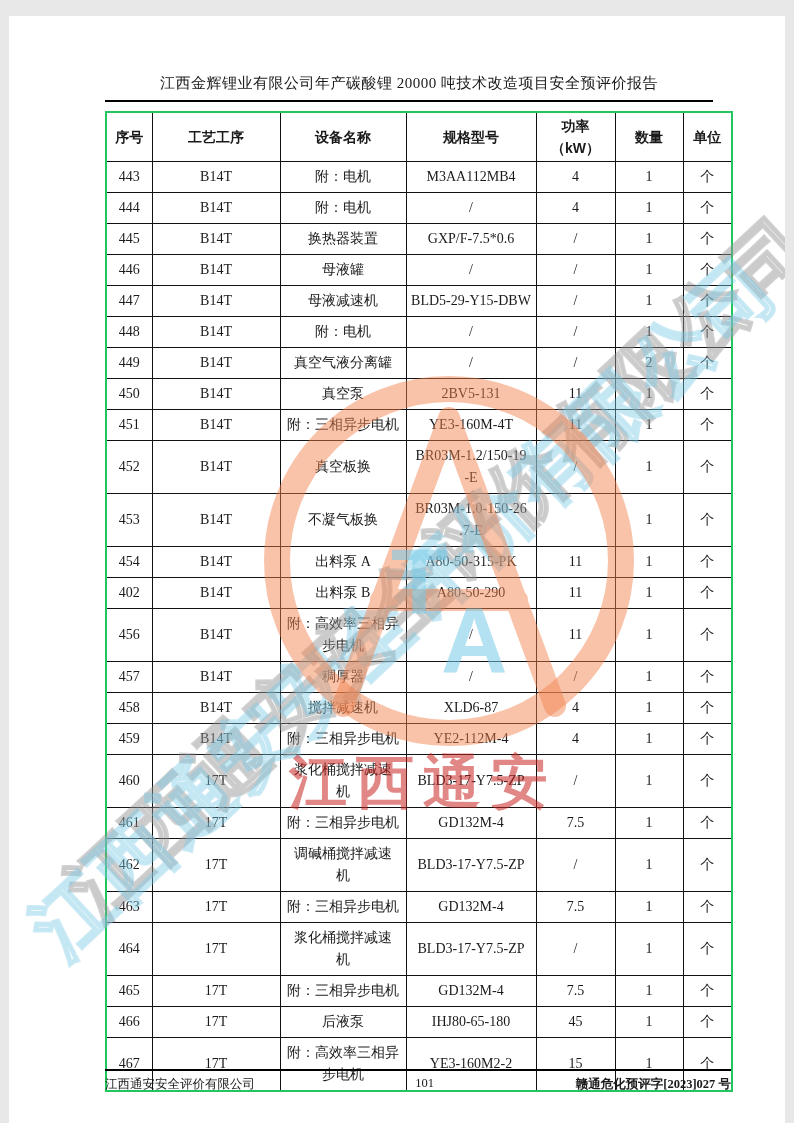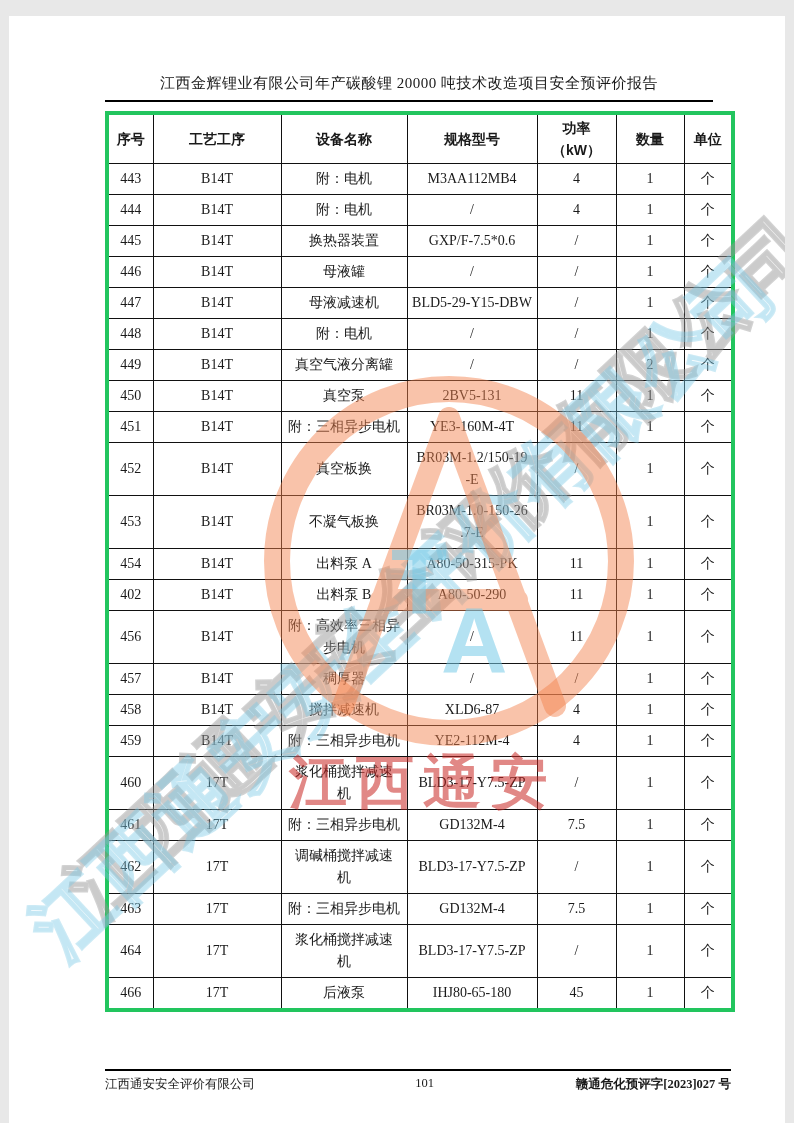--- a/index.html
+++ b/index.html
@@ -24,21 +24,21 @@
     font-size:15px;
     letter-spacing:0.5px;
     white-space:nowrap;
   }
   
   table.equip{
     margin:9px 0 0 96px;
     width:626px;
     border-collapse:collapse;
     table-layout:fixed;
-    border:4px solid #22c55e;
+    border:2px solid #22c55e;
     padding-left:28px;
   }
   table.equip th, table.equip td{
     border:1px solid #111;
     text-align:center;
     vertical-align:middle;
     font-size:14px;
     line-height:22px;
     padding:4px 3px;
     white-space:pre-line;
@@ -351,25 +351,44 @@
           <td>464</td>
           <td>17T</td>
           <td>浆化桶搅拌减速
 机</td>
           <td>BLD3-17-Y7.5-ZP</td>
           <td>/</td>
           <td>1</td>
           <td>个</td>
         </tr>
         <tr>
+          <td>465</td>
+          <td>17T</td>
+          <td>附：三相异步电机</td>
+          <td>GD132M-4</td>
+          <td>7.5</td>
+          <td>1</td>
+          <td>个</td>
+        </tr>
+        <tr>
           <td>466</td>
           <td>17T</td>
           <td>后液泵</td>
           <td>IHJ80-65-180</td>
           <td>45</td>
+          <td>1</td>
+          <td>个</td>
+        </tr>
+        <tr>
+          <td>467</td>
+          <td>17T</td>
+          <td>附：高效率三相异
+步电机</td>
+          <td>YE3-160M2-2</td>
+          <td>15</td>
           <td>1</td>
           <td>个</td>
         </tr>
       </tbody>
   </table>
 
   <div class="doc-footer">
     <span class="f-center">101</span>
     <span class="f-left">江西通安安全评价有限公司</span>
     <span class="f-right">赣通危化预评字[2023]027 号</span>

